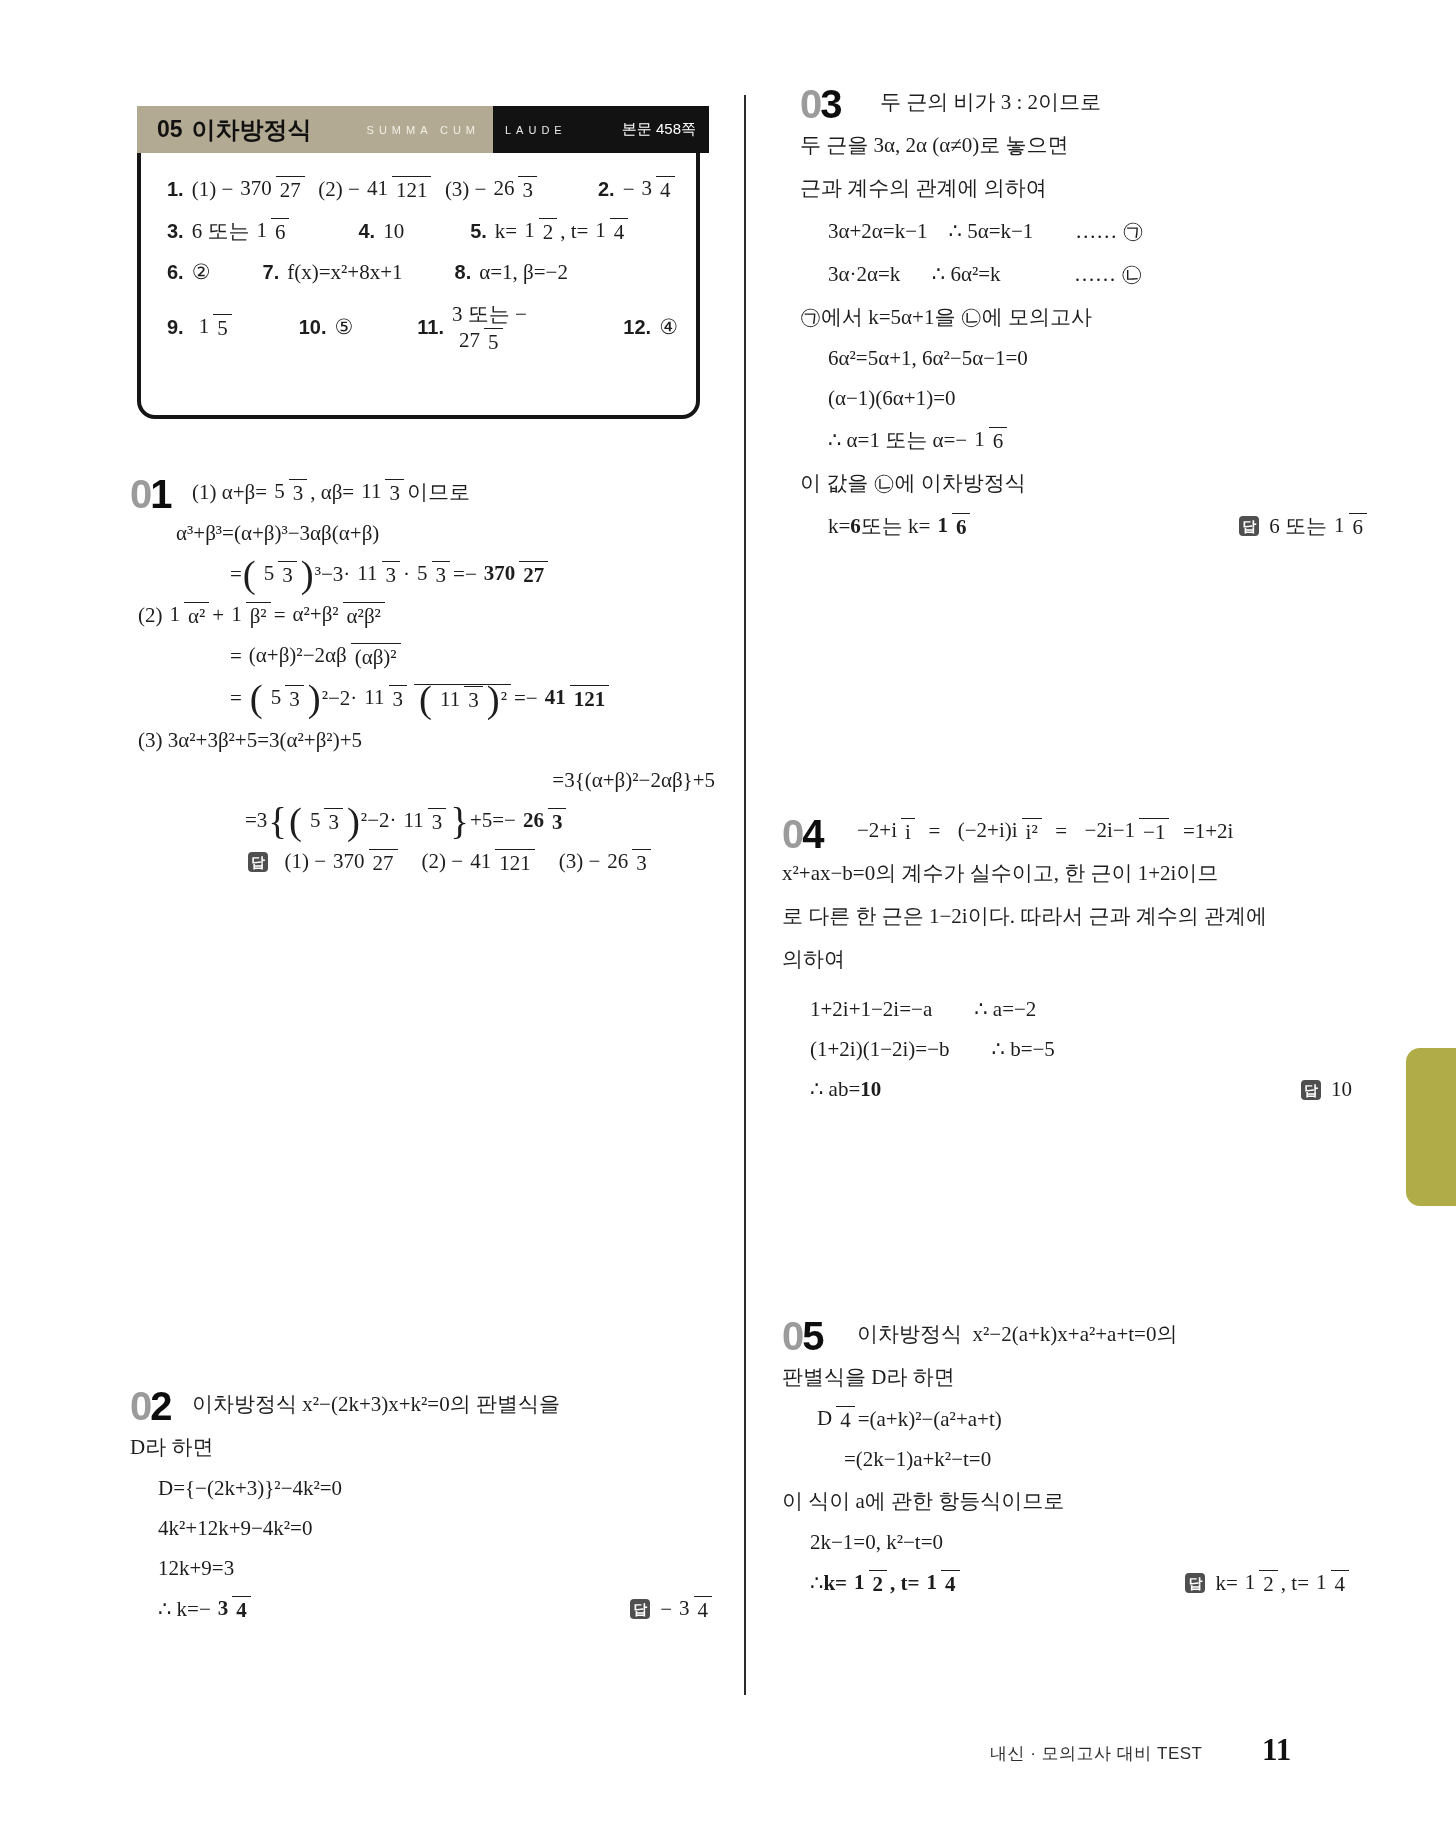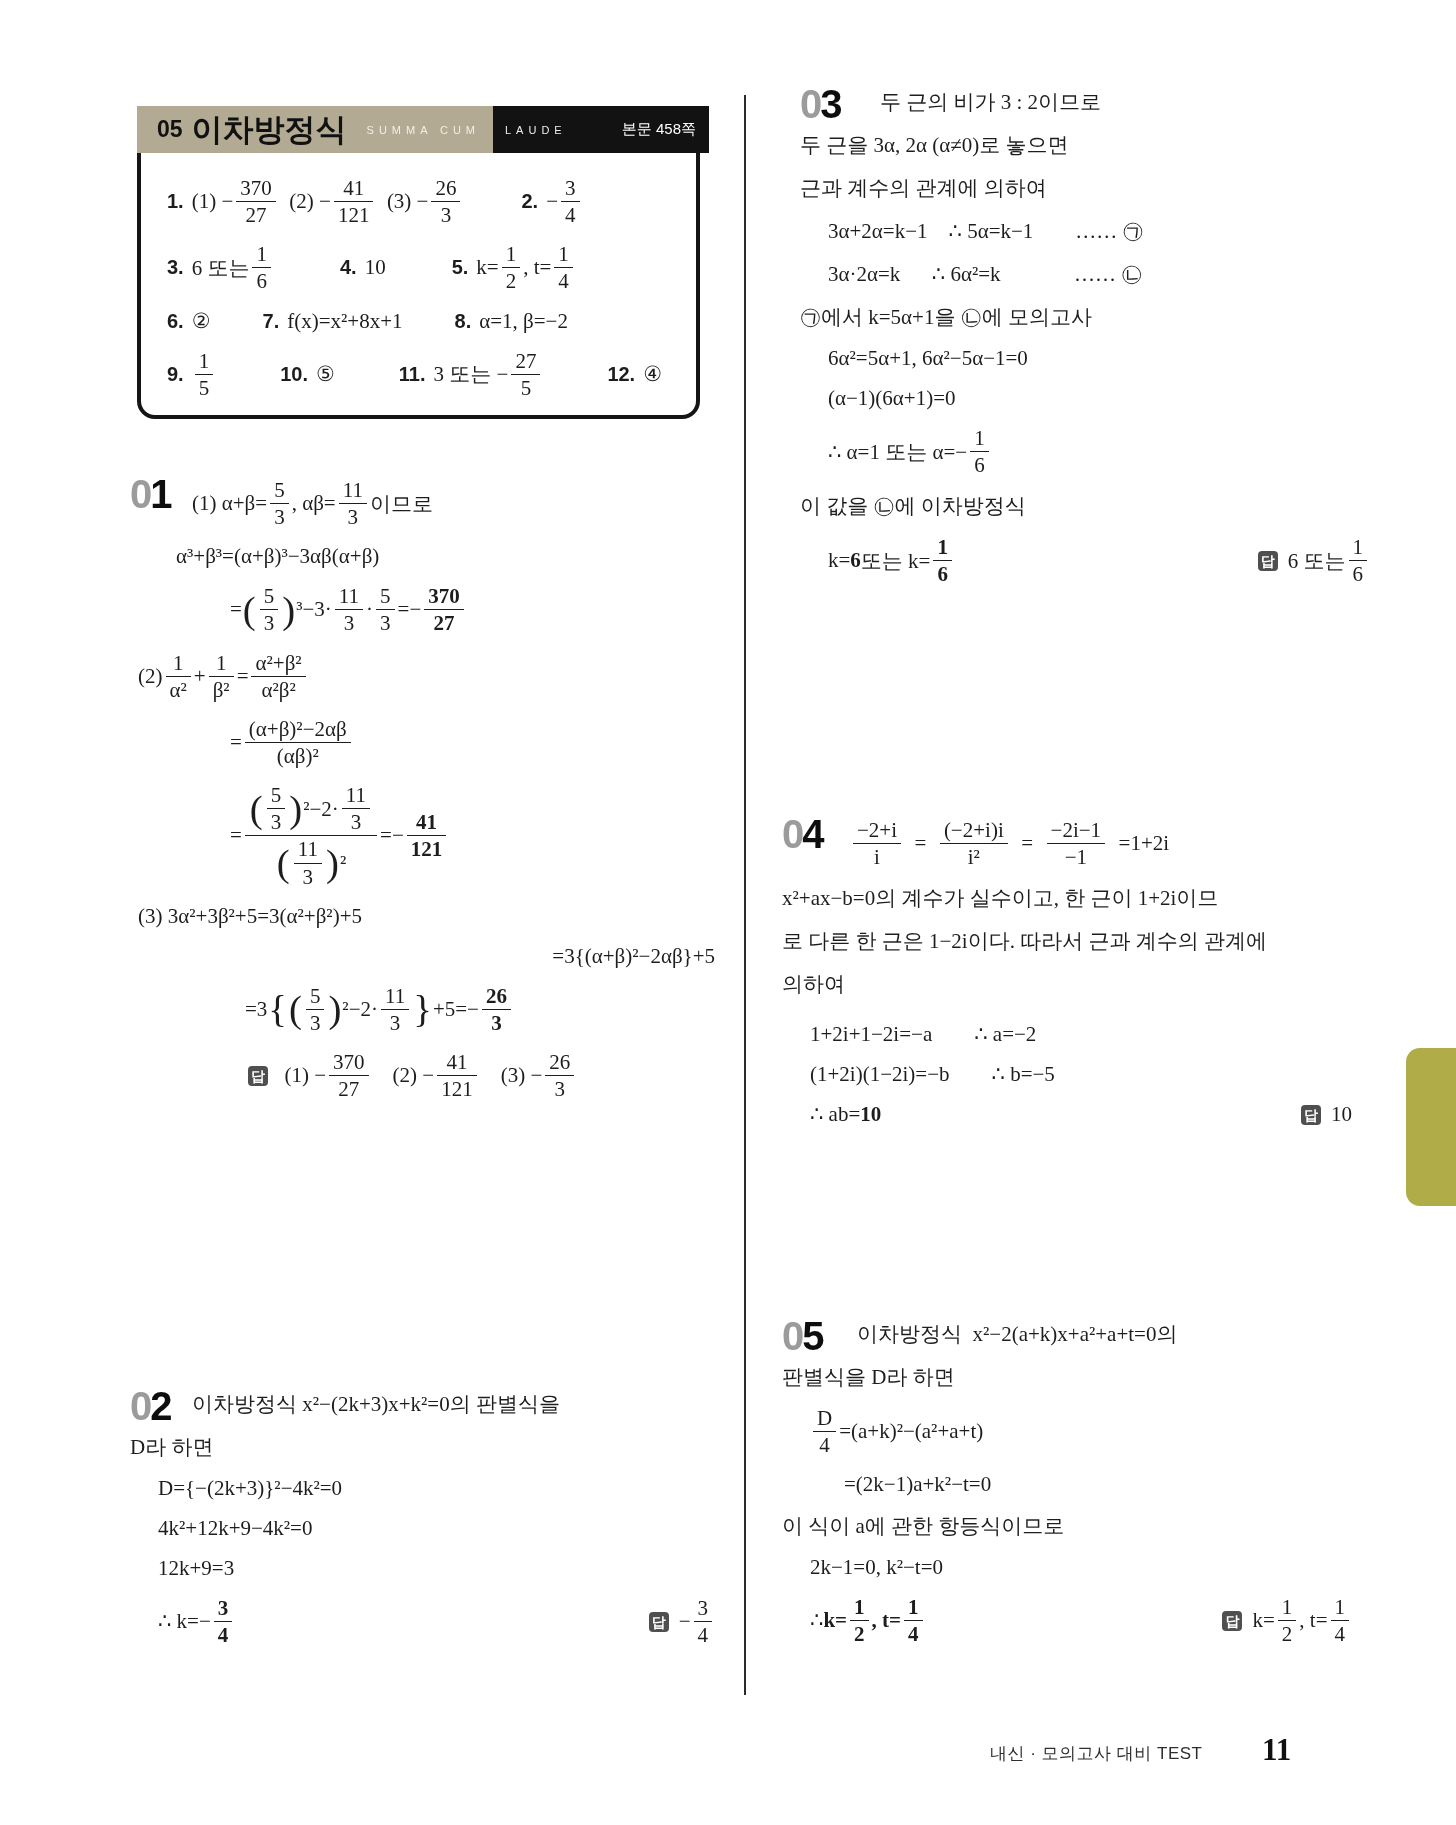--- a/index.html
+++ b/index.html
@@ -7,21 +7,21 @@
     --badge-bg:#4f4f4f; --num-gray:#9b9b9b; --ink:#1d1d1d;
   }
   html,body{margin:0;padding:0;background:#fff;}
   #page{position:relative;width:1456px;height:1825px;background:#ffffff;overflow:hidden;
         font-family:"Liberation Serif","DejaVu Serif",serif;color:var(--ink);}
 
   
   #unit-header{position:absolute;left:137px;top:106px;width:572px;height:47px;display:flex;z-index:3;}
   .uh-tan{width:356px;background:var(--header-tan);display:flex;align-items:center;position:relative;}
   .uh-no{font-family:"Liberation Sans","DejaVu Sans",sans-serif;font-weight:bold;font-size:23px;margin-left:20px;color:#111;}
-  .uh-title{font-family:"Liberation Sans","DejaVu Sans",sans-serif;font-weight:bold;font-size:31px;margin-left:9px;color:#111;}
+  .uh-title{font-family:"Liberation Sans","DejaVu Sans",sans-serif;font-weight:bold;font-size:24px;margin-left:9px;color:#111;}
   .uh-brandL{position:absolute;right:13px;top:50%;transform:translateY(-50%);color:#f2efe6;
              font-family:"Liberation Sans",sans-serif;font-size:11px;letter-spacing:5px;white-space:nowrap;}
   .uh-black{flex:1;background:var(--header-black);color:#fff;display:flex;align-items:center;}
   .uh-brandR{font-family:"Liberation Sans",sans-serif;font-size:11px;letter-spacing:5px;margin-left:12px;color:#eee;white-space:nowrap;}
   .uh-ref{margin-left:auto;margin-right:13px;font-family:"Liberation Sans","DejaVu Sans",sans-serif;font-size:15px;color:#fff;white-space:nowrap;}
 
   
   #answer-box{position:absolute;left:137px;top:114px;width:563px;height:305px;border:4px solid #151515;
               border-radius:18px;z-index:2;background:#fff;box-sizing:border-box;}
   #answer-rows{padding:58px 18px 0 26px;}
@@ -46,21 +46,21 @@
   .problem{position:absolute;}
   .pnum{position:absolute;left:0;top:-4px;font-family:"Liberation Sans","DejaVu Sans",sans-serif;
         font-size:40px;font-weight:800;letter-spacing:-2px;line-height:1;}
   .pnum .d1{color:var(--num-gray);font-style:normal;} .pnum .d2{color:#0e0e0e;font-style:normal;}
   .lines{position:relative;}
   .line{display:flex;align-items:center;margin-bottom:15px;font-size:21px;color:var(--ink);}
   .line .content{display:inline-flex;align-items:center;flex-wrap:wrap;}
   .line .right{margin-left:auto;display:inline-flex;align-items:center;gap:10px;}
 
   
-  .frac{display:inline-flex;flex-direction:column;text-align:center;vertical-align:middle;margin:0 3px;line-height:1.15;}
+  .frac{display:inline-flex;text-align:center;vertical-align:middle;margin:0 3px;line-height:1.15;}
   .frac .num{padding:0 4px 1px;}
   .frac .den{border-top:1.5px solid currentColor;padding:1px 4px 0;}
   .frac.big .num,.frac.big .den{display:inline-flex;align-items:center;justify-content:center;}
   .bold{font-weight:bold;}
   .bigp{font-size:1.85em;font-weight:400;line-height:0;vertical-align:middle;margin:0 1px;}
   .badge{font-family:"Liberation Sans","DejaVu Sans",sans-serif;font-size:14px;font-weight:bold;color:#fff;
          background:var(--badge-bg);border-radius:4px;padding:2px 3px;line-height:1.15;display:inline-block;}
   .line .content .badge{margin-right:6px;}
 </style>
 </head>

